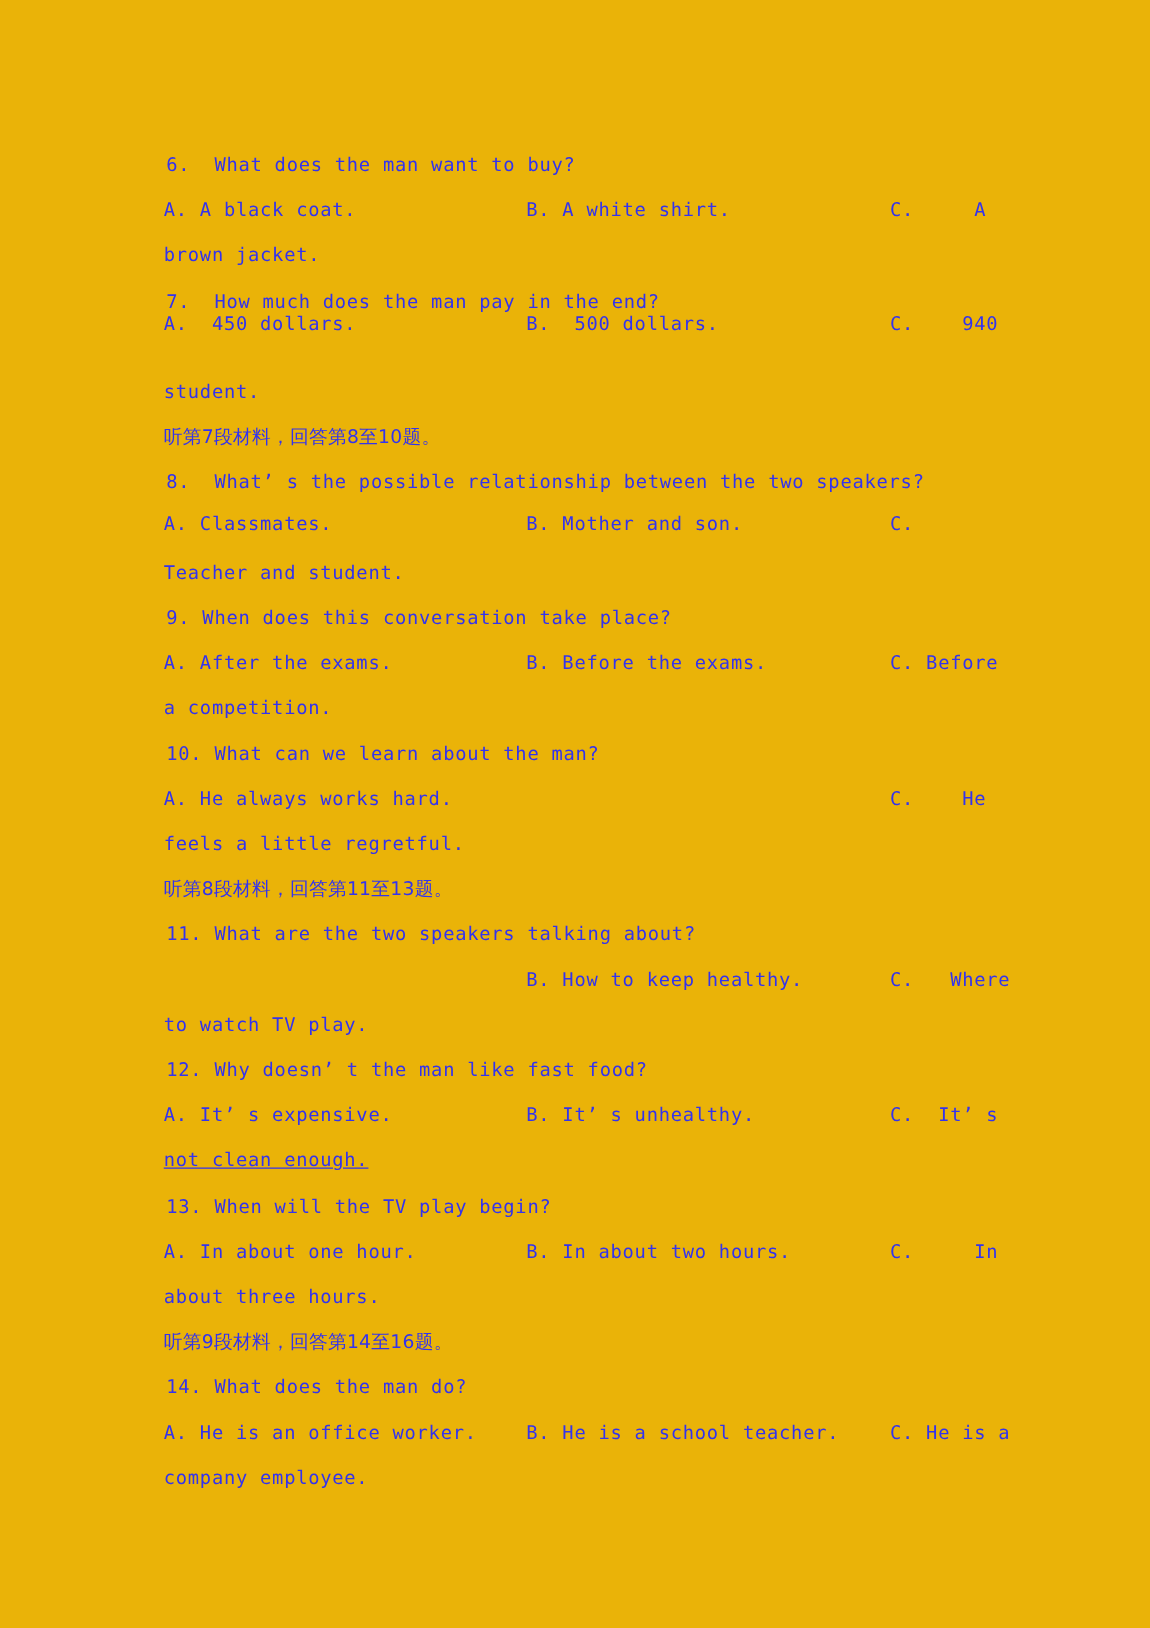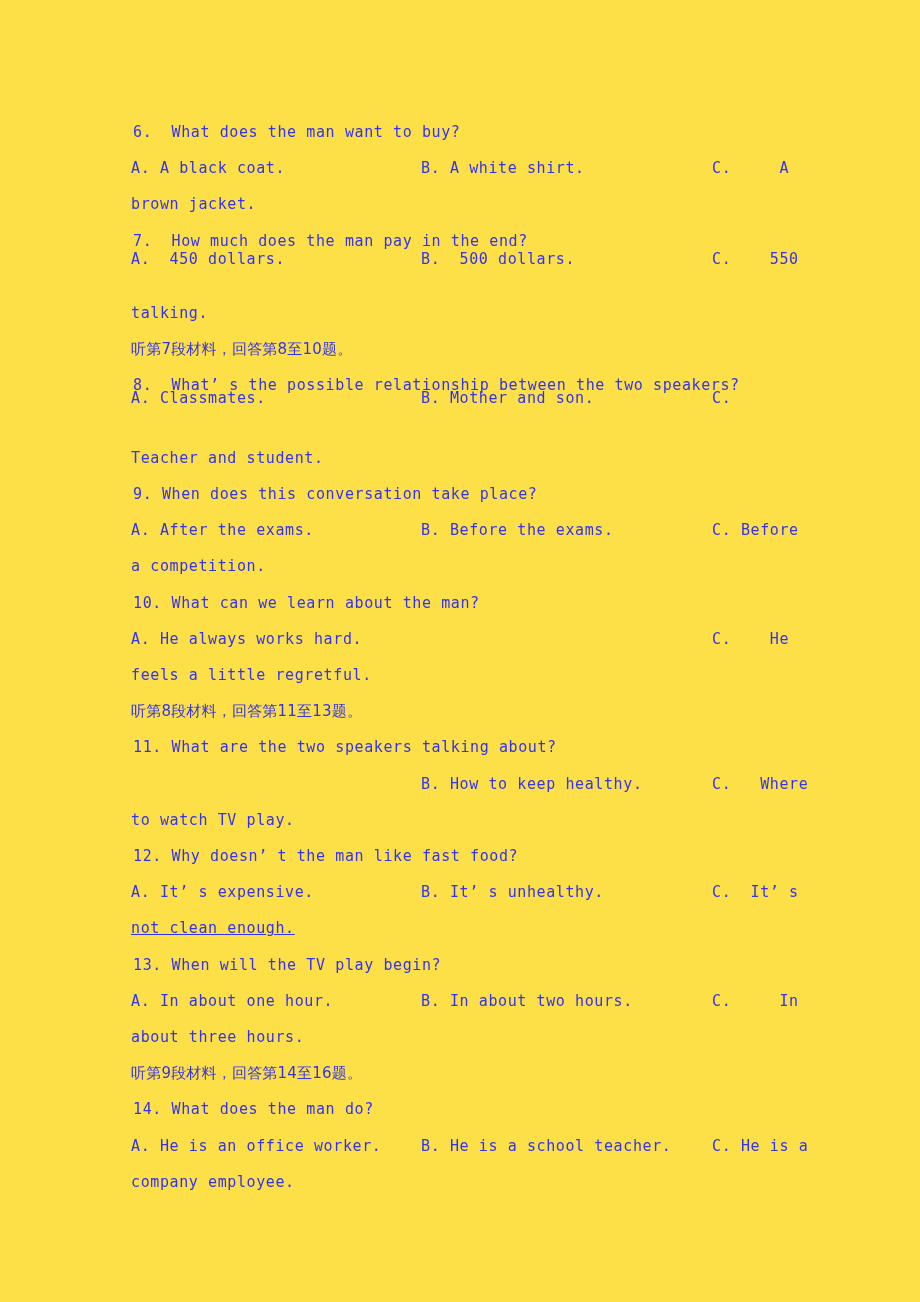--- a/index.html
+++ b/index.html
@@ -15,21 +15,21 @@
     overflow: hidden;
     font-family: "DejaVu Sans Mono", "Liberation Mono", monospace;
   }
 
   #page {
     position: absolute;
     left: 0;
     top: 0;
     width: 920px;
     height: 1302px;
-    background: #fde047;
+    background: #eab308;
   }
 
   
   .line {
     position: absolute;
     left: 131px;
     white-space: pre;
     color: #3333ee;
     font-family: "DejaVu Sans Mono", "Liberation Mono", monospace;
     font-size: 15px;
@@ -80,25 +80,25 @@
 </style>
 </head>
 <body>
 
 <div id="page">
   <div id="content">
       <div class="line q" style="top: 122px;">6.  What does the man want to buy?</div>
       <div class="optrow" style="top: 158.2px;"><span class="opt-a">A. A black coat.</span><span class="opt-b">B. A white shirt.</span><span class="opt-c">C.     A</span></div>
       <div class="line cont" style="top: 194.4px;">brown jacket.</div>
       <div class="line q" style="top: 230.6px;">7.  How much does the man pay in the end?</div>
-      <div class="optrow" style="top: 249px;"><span class="opt-a">A.  450 dollars.</span><span class="opt-b">B.  500 dollars.</span><span class="opt-c">C.    550</span></div>
-      <div class="line cont" style="top: 303px;">talking.</div>
+      <div class="optrow" style="top: 249px;"><span class="opt-a">A.  450 dollars.</span><span class="opt-b">B.  500 dollars.</span><span class="opt-c">C.    940</span></div>
+      <div class="line cont" style="top: 303px;">student.</div>
       <div class="line cn" style="top: 339.2px;">听第7段材料，回答第8至10题。</div>
       <div class="line q" style="top: 375.4px;">8.  What’ s the possible relationship between the two speakers?</div>
-      <div class="optrow" style="top: 388px; padding-left: 46px;"><span class="opt-a">A. Classmates.</span><span class="opt-b">B. Mother and son.</span><span class="opt-c">C.</span></div>
+      <div class="optrow" style="top: 409px; padding-left: 46px;"><span class="opt-a">A. Classmates.</span><span class="opt-b">B. Mother and son.</span><span class="opt-c">C.</span></div>
       <div class="line cont" style="top: 447.8px;">Teacher and student.</div>
       <div class="line q" style="top: 484px;">9. When does this conversation take place?</div>
       <div class="optrow" style="top: 520.2px;"><span class="opt-a">A. After the exams.</span><span class="opt-b">B. Before the exams.</span><span class="opt-c">C. Before</span></div>
       <div class="line cont" style="top: 556.4px;">a competition.</div>
       <div class="line q" style="top: 592.6px;">10. What can we learn about the man?</div>
       <div class="optrow" style="top: 628.8px;"><span class="opt-a">A. He always works hard.</span><span class="opt-c">C.    He</span></div>
       <div class="line cont" style="top: 665px;">feels a little regretful.</div>
       <div class="line cn" style="top: 701.2px;">听第8段材料，回答第11至13题。</div>
       <div class="line q" style="top: 737.4px;">11. What are the two speakers talking about?</div>
       <div class="optrow" style="top: 773.6px;"><span class="opt-b">B. How to keep healthy.</span><span class="opt-c">C.   Where</span></div>

